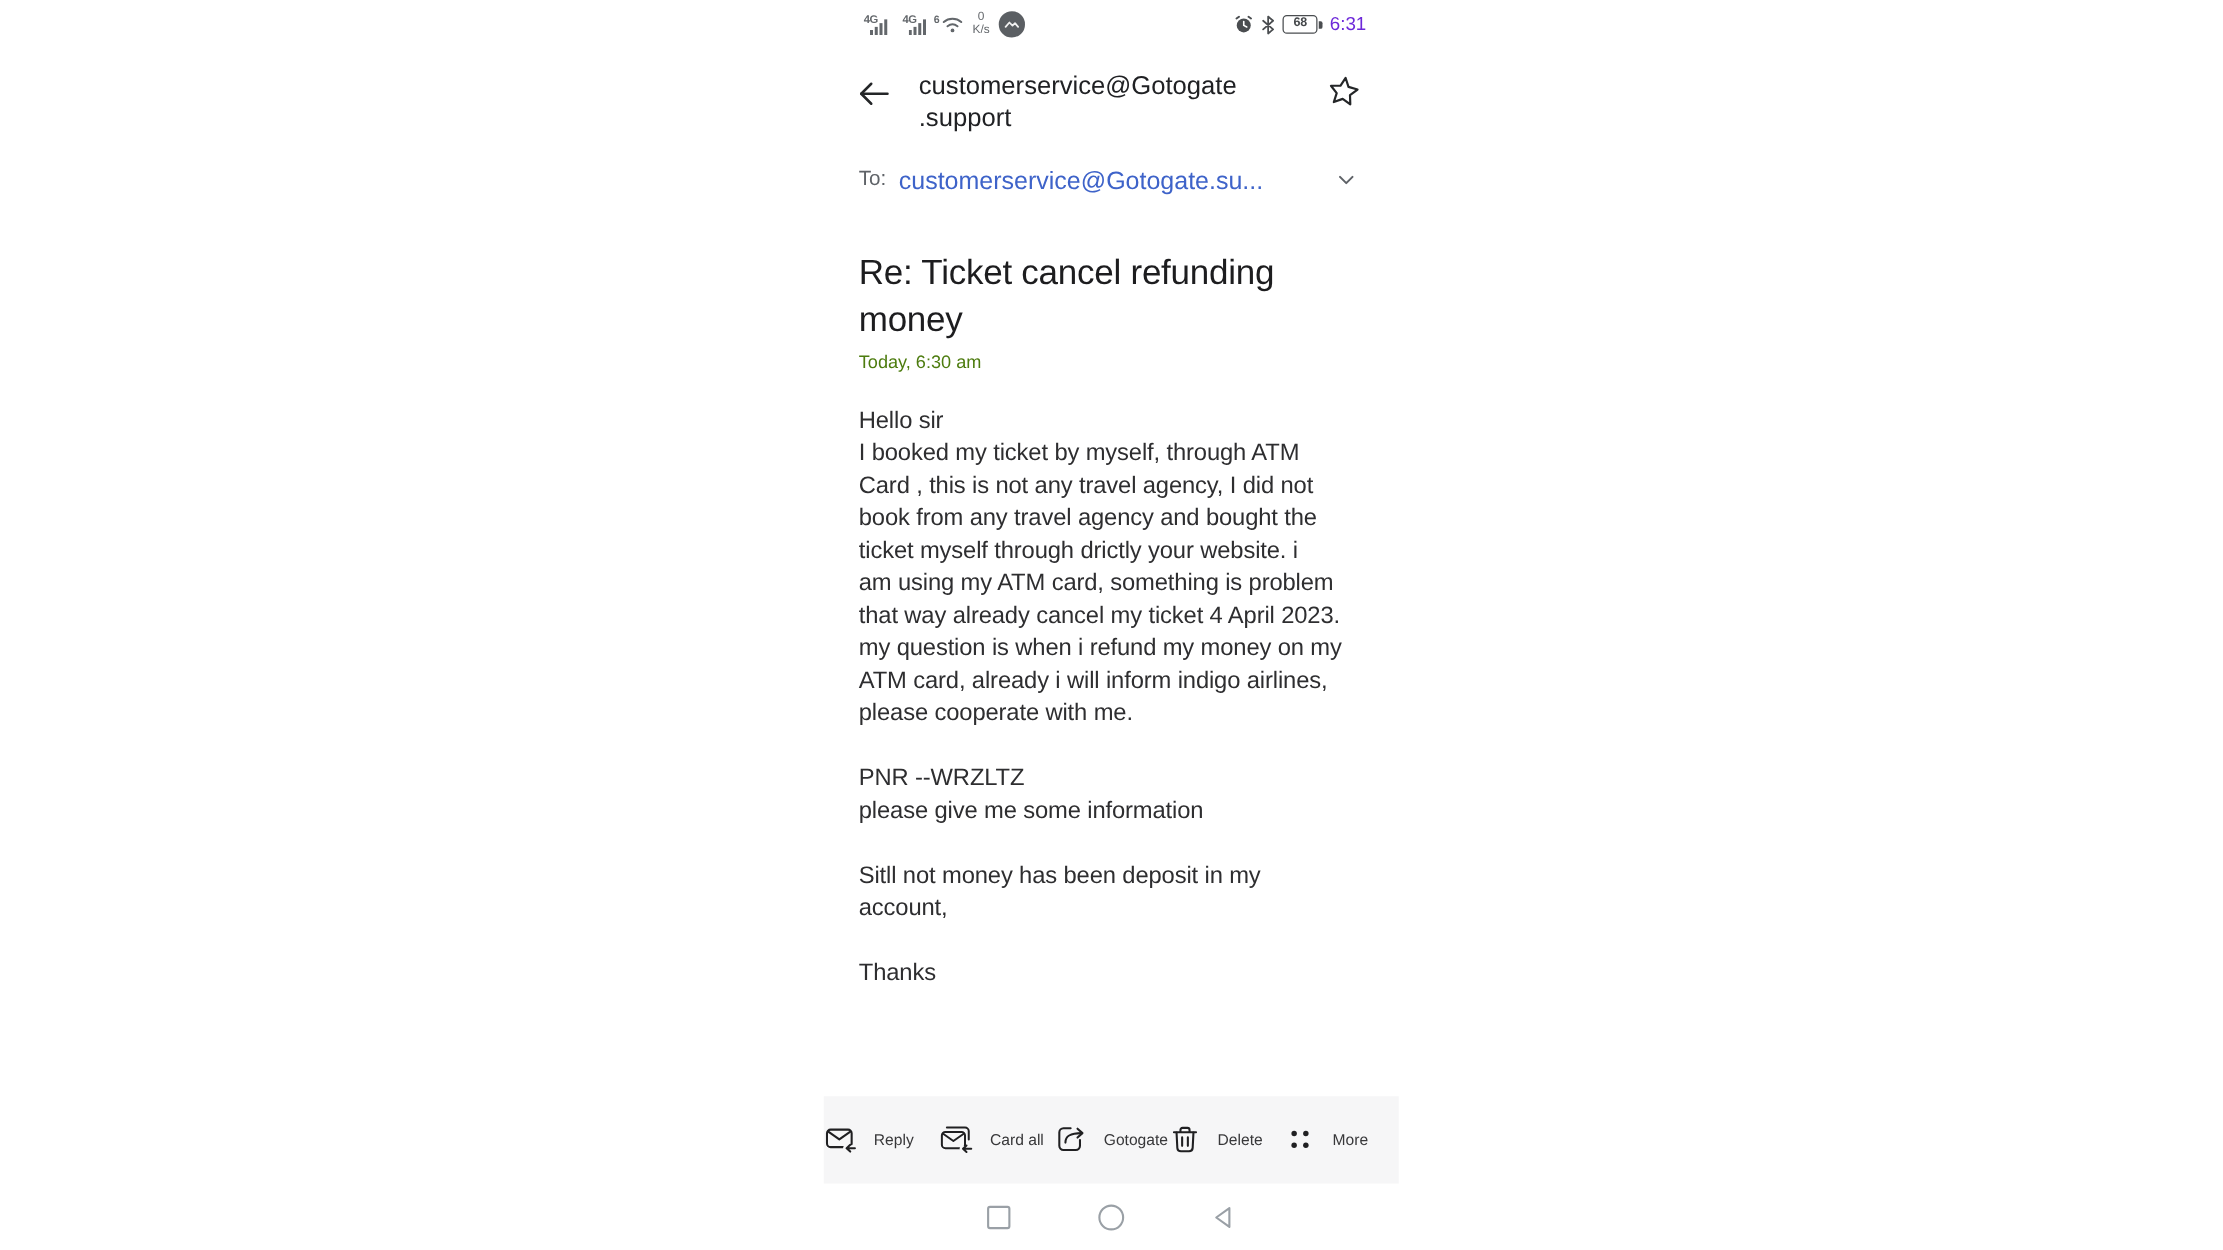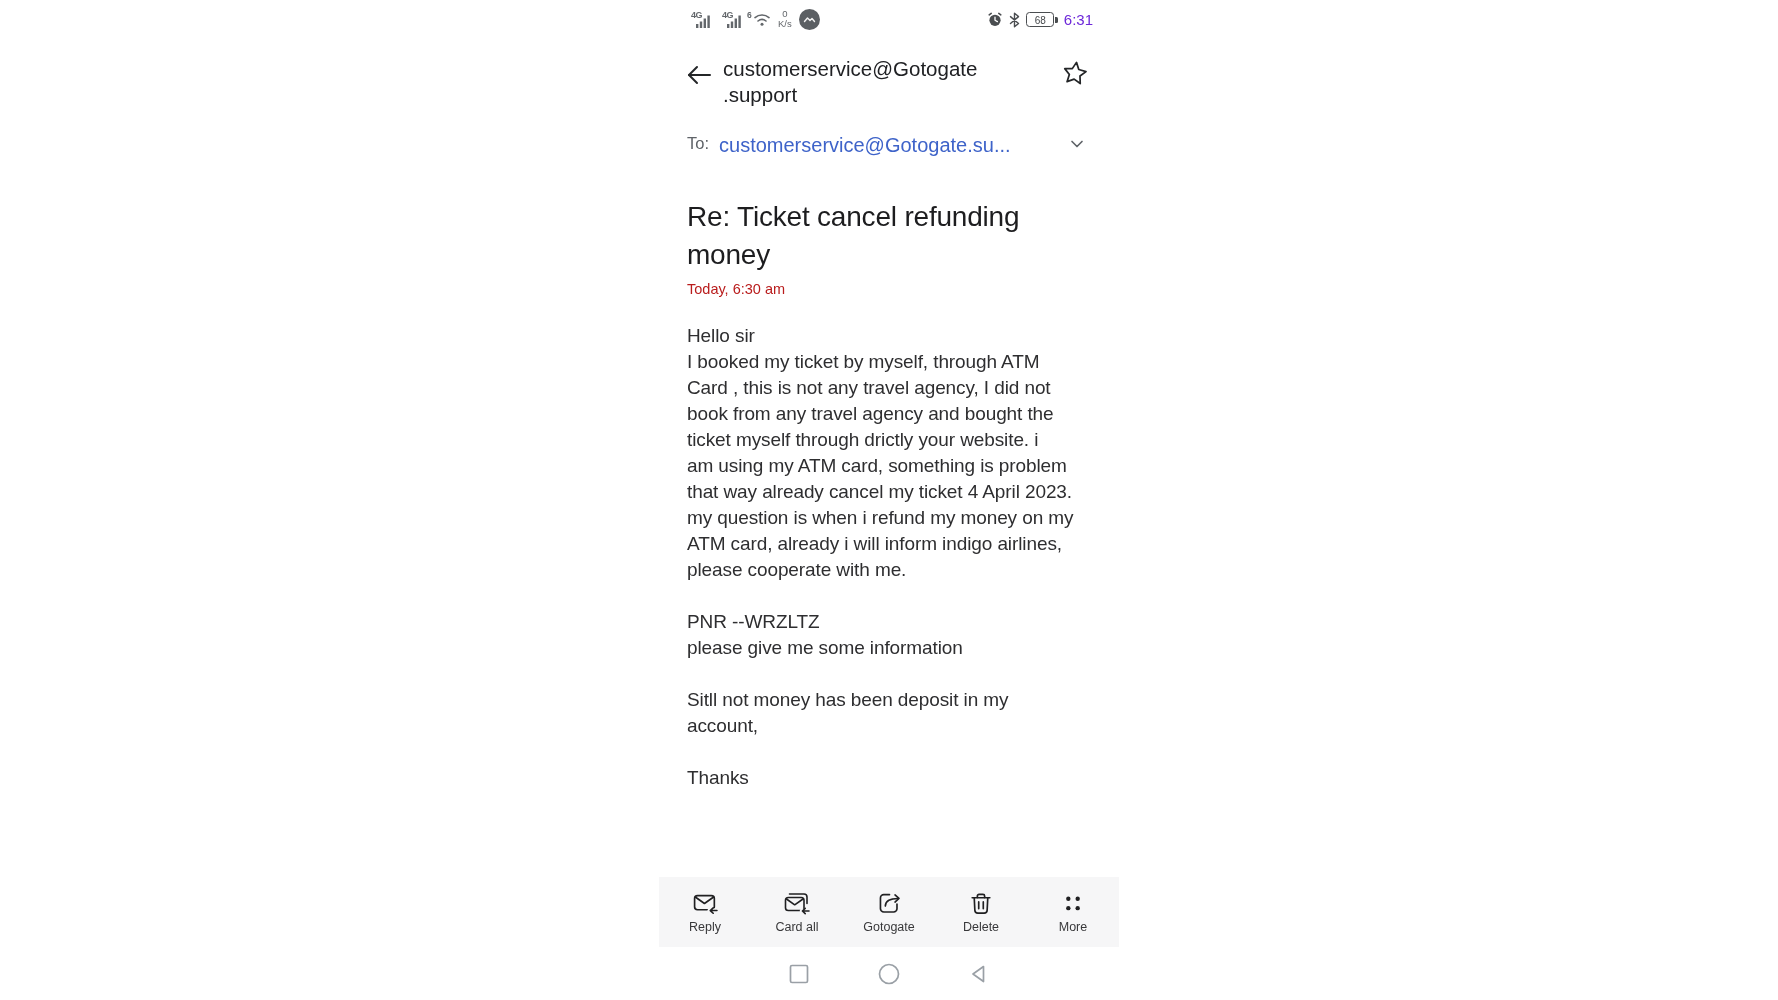--- a/index.html
+++ b/index.html
@@ -17,51 +17,51 @@
   .wifi-wrap { position:relative; width:22px; height:19px; }
   .wifi-num { position:absolute; top:0; left:-2px; font-size:8.5px; font-weight:bold; }
   .wifi-wrap svg { position:absolute; right:0; bottom:2px; }
   .speed { display:flex; flex-direction:column; align-items:center; font-size:9.5px;
            line-height:10px; padding-bottom:0; color:#63676b; }
   .badge-icon { width:21px; height:21px; border-radius:50%; background:#5b5f63;
                 display:flex; align-items:center; justify-content:center; margin-bottom:-1px; }
   .sb-right { display:flex; align-items:center; gap:6px; color:#45484b; padding-top:2px; }
   .battery { position:relative; display:inline-flex; }
   .battery-body { width:28px; height:15px; border:1.4px solid #4a4d50; border-radius:3.5px;
-                  font-size:10px; font-weight:normal; color:#45484b; display:flex;
-                  align-items:flex-end; justify-content:center; }
+                  font-size:10px; font-weight:bold; color:#45484b; display:flex;
+                  align-items:flex-start; justify-content:center; }
   .battery-nub { width:2.5px; height:6px; background:#4a4d50; border-radius:0 1.5px 1.5px 0;
                  align-self:center; margin-left:1px; }
   .sb-time { font-size:15px; color:#6d28d9; }
 
   
   .header { display:flex; align-items:flex-start; padding:16px 30px 0 26px; }
   .back-btn { width:34px; padding-top:6px; color:#242628; cursor:pointer; }
-  .mail-title { flex:1; margin-left:4px; font-size:20.5px; line-height:26px; color:#202124;
+  .mail-title { flex:1; margin-left:16px; font-size:20.5px; line-height:26px; color:#202124;
                 font-weight:500; white-space:pre-line; }
   .star-btn { color:#242628; padding-top:3px; cursor:pointer; }
 
   
   .to-row { display:flex; padding:26px 32px 0 28px; }
   .to-label { font-size:16.5px; color:#5f6368; }
   .to-recipient { font-size:20px; margin-left:10px; cursor:pointer;
                   white-space:nowrap; overflow:hidden; }
   .to-chevron { margin-left:auto; color:#5f6368; cursor:pointer; }
 
   
   .subject { padding:40px 28px 0; font-size:28px; line-height:38px; color:#1d1d1f;
              font-weight:500; letter-spacing:-.2px; }
-  .timestamp { padding:7px 28px 0; font-size:14.5px; color:#b91c1c; }
+  .timestamp { padding:7px 28px 0; font-size:14.5px; color:#4d7c0f; }
   .mail-body { padding:26px 28px 0; font-size:19px; line-height:26px; color:#2e2e30;
                white-space:pre-line; letter-spacing:-.1px; }
 
   
   .toolbar { position:absolute; left:0; right:0; bottom:53px; height:70px;
              background:#f6f6f7; display:flex; align-items:center; }
-  .tb-item { flex:1; display:flex; flex-direction:column; align-items:center; gap:3px;
+  .tb-item { flex:1; display:flex; flex-direction:row; align-items:center; gap:13px;
              cursor:pointer; }
   .tb-item svg { color:#202022; }
   .tb-label { font-size:12.5px; color:#38383a; }
 
   
   .navbar { position:absolute; left:0; right:0; bottom:0; height:53px; background:#fff;
             display:flex; align-items:center; justify-content:center; gap:67px;
             color:#9aa0a6; }
   .nav-btn { display:flex; align-items:center; justify-content:center; cursor:pointer; }
 </style>

